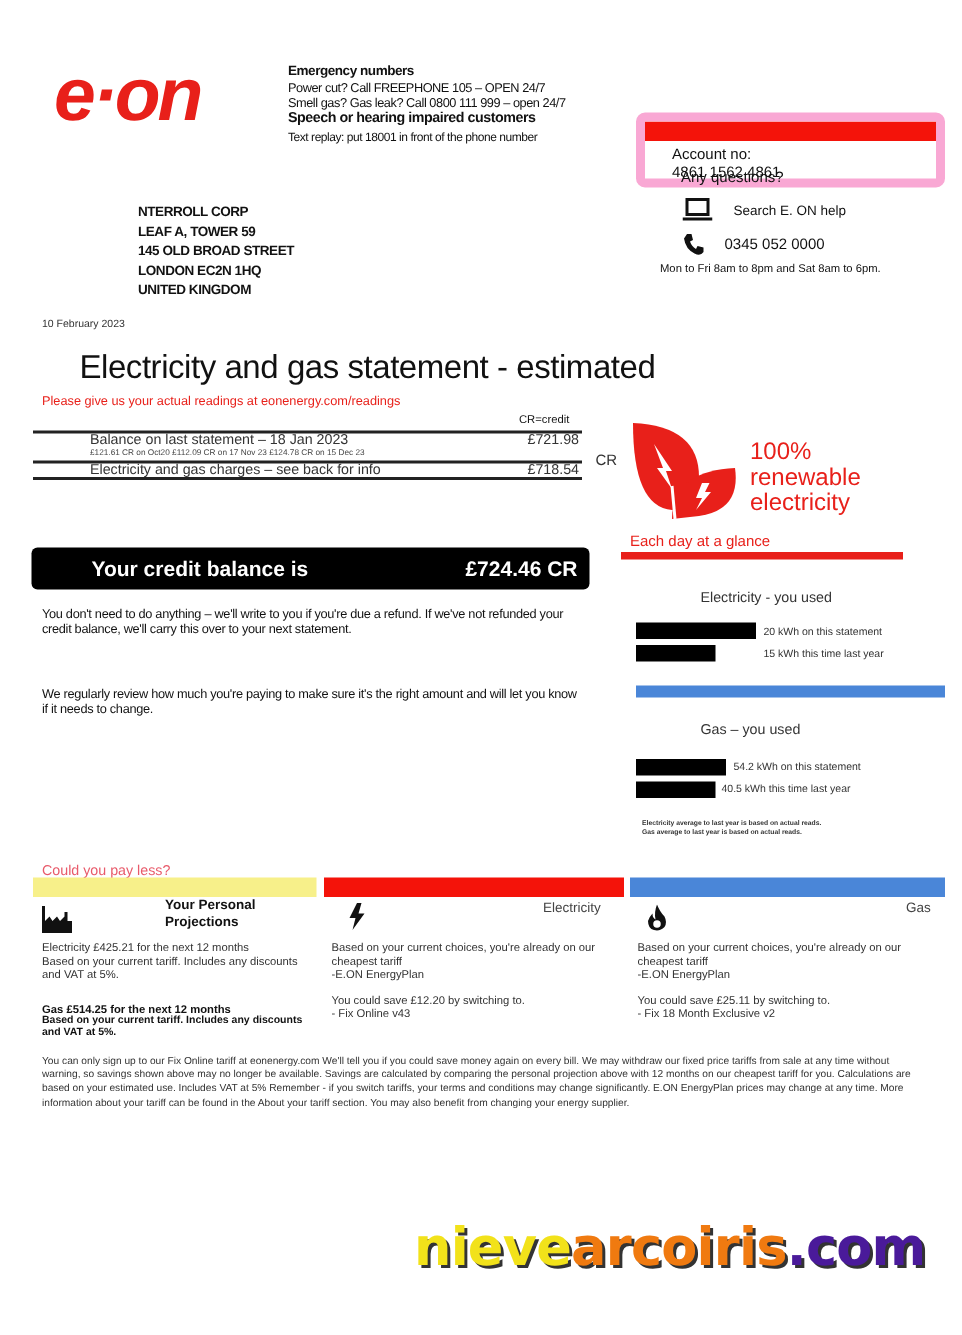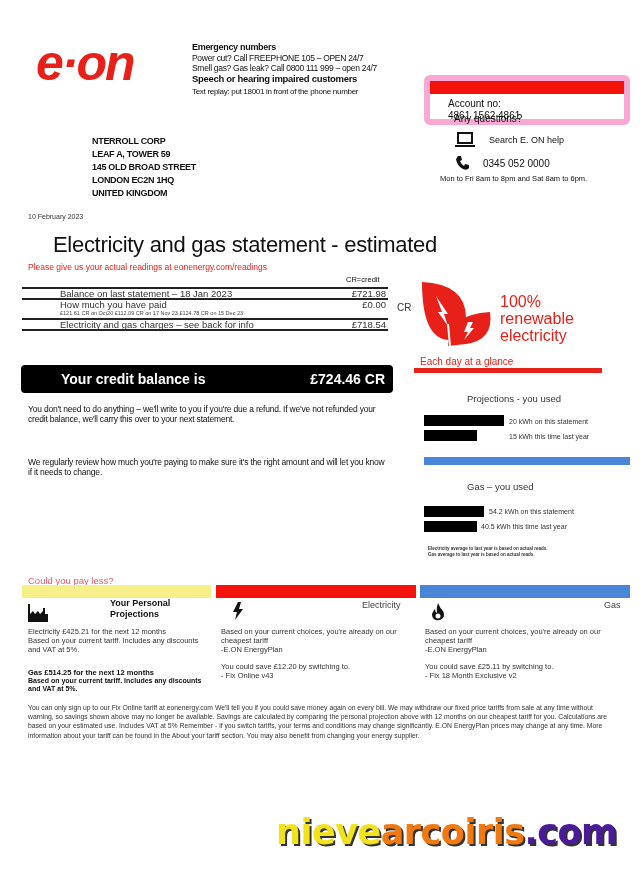--- a/index.html
+++ b/index.html
@@ -99,24 +99,20 @@
 <div class="abs date">10 February 2023</div>
 <div class="abs title">Electricity and gas statement - estimated</div>
 <div class="abs readings">Please give us your actual readings at eonenergy.com/readings</div>
 <div class="abs cr-lbl">CR=credit</div>
 
 <div class="abs tbl">
   <div class="row">
     <span class="l">Balance on last statement – 18 Jan 2023</span>
     <span class="r">£721.98</span>
   </div>
-  <div class="row">
-    <span class="l">How much you have paid</span>
-    <span class="r">£0.00</span>
-  </div>
   <div class="sub">£121.61 CR on Oct20 £112.09 CR on 17 Nov 23 £124.78 CR on 15 Dec 23</div>
   <div class="row">
     <span class="l">Electricity and gas charges – see back for info</span>
     <span class="r">£718.54</span>
   </div>
   <div class="end"></div>
 </div>
 <div class="abs cr-side">CR</div>
 
 <div class="abs credit">
@@ -135,21 +131,21 @@
   <path d="M30 46 L32 68" stroke="#fff" stroke-width="2"></path>
 </svg>
 <div class="abs renew-text">
   <div>100%</div>
   <div>renewable</div>
   <div>electricity</div>
 </div>
 <div class="abs glance">Each day at a glance</div>
 <div class="abs glance-bar"></div>
 
-<div class="abs usage-h" style="left:467px;top:393px;">Projections - you used</div>
+<div class="abs usage-h" style="left:467px;top:393px;">Electricity - you used</div>
 <div class="bar-blk" style="left:424px;top:415px;width:80px;"></div>
 <div class="u-lbl" style="left:509px;top:418px;">20 kWh on this statement</div>
 <div class="bar-blk" style="left:424px;top:430px;width:53px;"></div>
 <div class="u-lbl" style="left:509px;top:433px;">15 kWh this time last year</div>
 <div class="abs blue-bar"></div>
 
 <div class="abs usage-h" style="left:467px;top:481px;">Gas – you used</div>
 <div class="bar-blk" style="left:424px;top:506px;width:60px;"></div>
 <div class="u-lbl" style="left:489px;top:508px;">54.2 kWh on this statement</div>
 <div class="bar-blk" style="left:424px;top:521px;width:53px;"></div>

